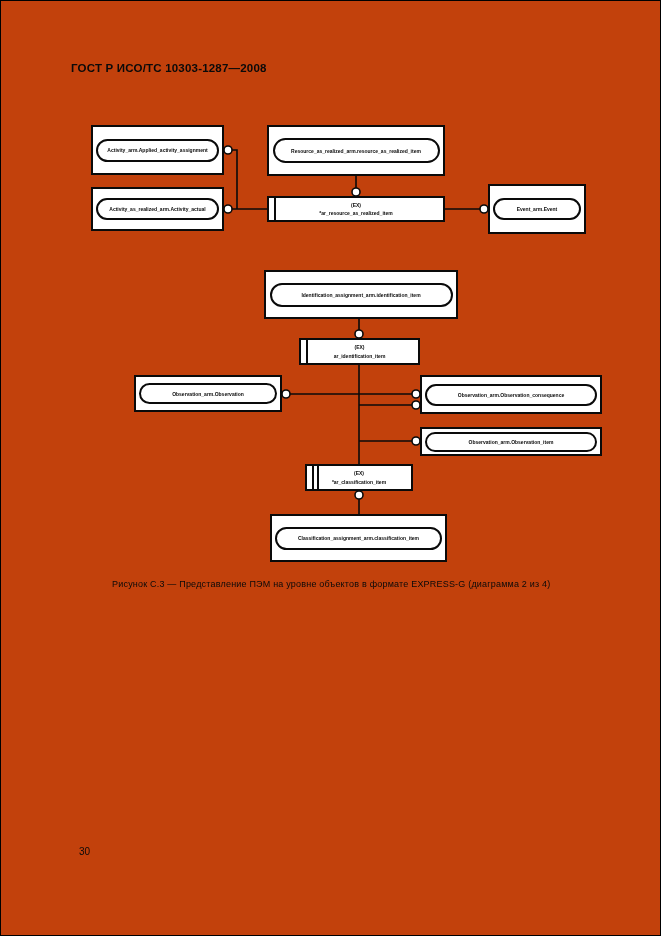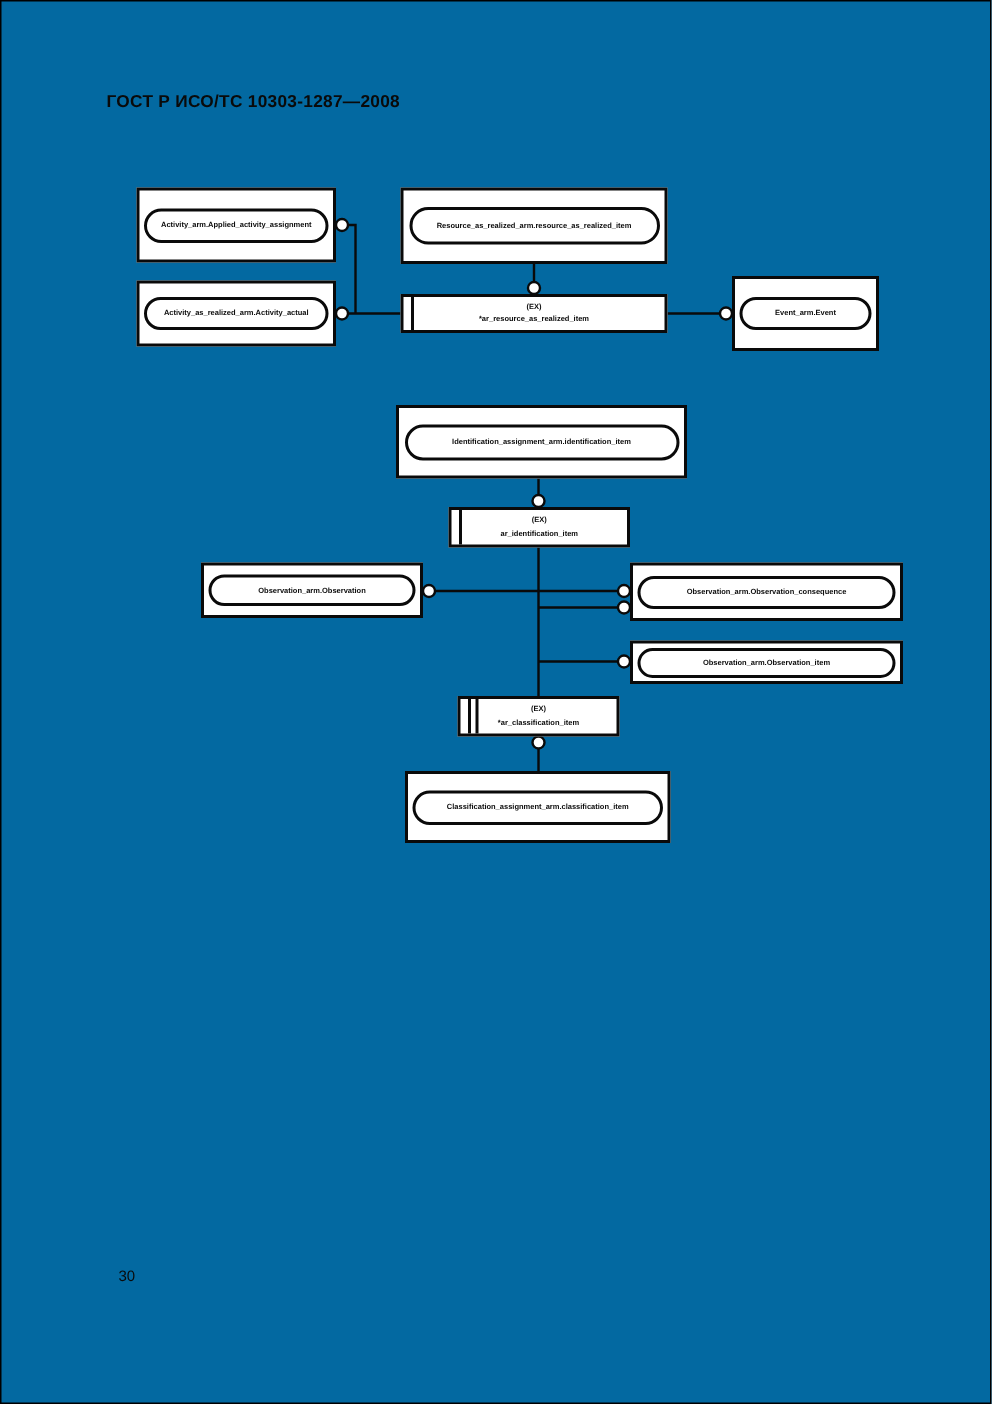--- a/index.html
+++ b/index.html
@@ -1,20 +1,20 @@
 <!DOCTYPE html>
 <html><head>
 <meta charset="utf-8">
 <style>
   html,body{margin:0;padding:0;background:#888;}
   .page{
     position:relative;
     width:661px;height:936px;
     margin:0 auto;
-    background:#0369a1;
+    background:#c2410c;
     border:1px solid #000;
     box-sizing:border-box;
     font-family:"Liberation Sans", sans-serif;
     color:#0a0a0a;
     overflow:hidden;
   }
   .doc-header{
     position:absolute;left:70px;top:61px;
     font-size:11.5px;font-weight:700;letter-spacing:.2px;
     white-space:nowrap;
@@ -141,16 +141,17 @@
     <div class="exlabel">
       <div>(EX)</div>
       <div>*ar_classification_item</div>
     </div>
   </div>
 
   <div class="node" style="left:269px;top:513px;width:177px;height:48px;">
     <div class="stadium" style="width:167px;height:23px;">Classification_assignment_arm.classification_item</div>
   </div>
 
+  <div class="caption">Рисунок С.3 — Представление ПЭМ на уровне объектов в формате EXPRESS-G (диаграмма 2 из 4)</div>
 
   <div class="page-number">30</div>
 
 </div>
 
 </body></html>

